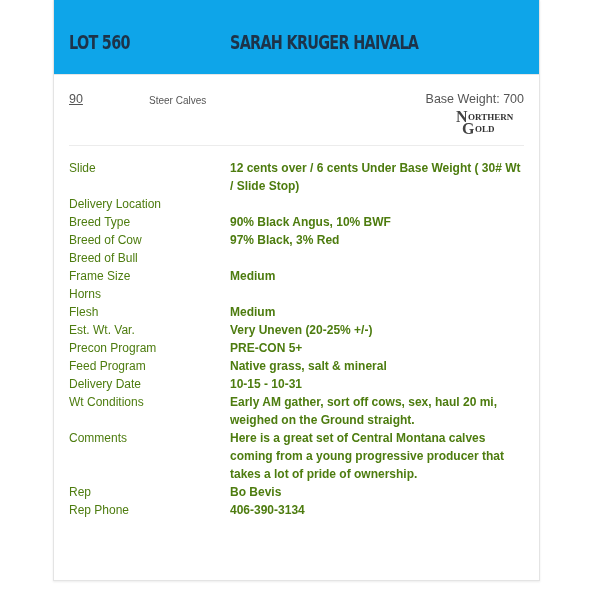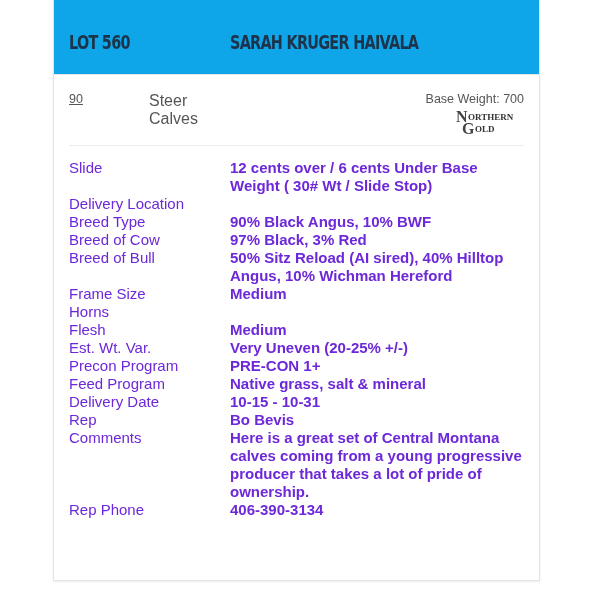--- a/index.html
+++ b/index.html
@@ -11,25 +11,25 @@
   .header { height:74px; background:#0ea5e9; border-bottom:1px solid #e6e6e6;
             position:relative; }
   .lot { position:absolute; left:15px; top:30px; font-family:"DejaVu Sans", sans-serif;
          font-weight:bold; font-size:20px; color:#1d3349; letter-spacing:-1px;
          transform:scaleX(0.72); transform-origin:left center; }
   .seller { position:absolute; left:176px; top:30px; font-family:"DejaVu Sans", sans-serif;
             font-weight:bold; font-size:20px; color:#1d3349; letter-spacing:-1px;
             transform:scaleX(0.72); transform-origin:left center; white-space:nowrap; }
   .summary { position:relative; height:70px; margin:0 15px; border-bottom:1px solid #ececec; }
   .head-count { position:absolute; left:0; top:17px; font-size:12.5px; color:#555;text-decoration:underline; }
-  .head-type { position:absolute; left:80px; top:17px; font-size:16px; color:#555; line-height:18px; width:70px; }
+  .head-type { position:absolute; left:80px; top:17px; font-size:10px; color:#555; line-height:18px; width:70px; }
   .base-weight { position:absolute; right:0; top:17px; font-size:12.5px; color:#555; }
   .logo { position:absolute; right:0; top:34px; width:70px; height:26px; }
   .details { margin:13px 15px 0 15px; }
-  .row { display:flex; font-size:15px; line-height:18px; color:#6d28d9; }
+  .row { display:flex; font-size:12px; line-height:18px; color:#4d7c0f; }
   .row .label { width:161px; flex:none; }
   .row .value { width:300px;font-weight:bold; }
 </style>
 </head>
 <body>
 
 <div class="card">
   <div class="header">
     <div class="lot">LOT 560</div>
     <div class="seller">SARAH KRUGER HAIVALA</div>
@@ -58,55 +58,58 @@
       <div class="row">
         <div class="label">Breed Type</div>
         <div class="value">90% Black Angus, 10% BWF</div>
       </div>
       <div class="row">
         <div class="label">Breed of Cow</div>
         <div class="value">97% Black, 3% Red</div>
       </div>
       <div class="row">
         <div class="label">Breed of Bull</div>
-        <div class="value">50% Sitz Reload (AI sired), 40% Hilltop Angus, 10% Wichman Hereford</div>
       </div>
       <div class="row">
         <div class="label">Frame Size</div>
         <div class="value">Medium</div>
       </div>
       <div class="row">
         <div class="label">Horns</div>
       </div>
       <div class="row">
         <div class="label">Flesh</div>
         <div class="value">Medium</div>
       </div>
       <div class="row">
         <div class="label">Est. Wt. Var.</div>
         <div class="value">Very Uneven (20-25% +/-)</div>
       </div>
       <div class="row">
         <div class="label">Precon Program</div>
-        <div class="value">PRE-CON 1+</div>
+        <div class="value">PRE-CON 5+</div>
       </div>
       <div class="row">
         <div class="label">Feed Program</div>
         <div class="value">Native grass, salt &amp; mineral</div>
       </div>
       <div class="row">
         <div class="label">Delivery Date</div>
         <div class="value">10-15 - 10-31</div>
       </div>
       <div class="row">
-        <div class="label">Rep</div>
-        <div class="value">Bo Bevis</div>
+        <div class="label">Wt Conditions</div>
+        <div class="value">Early AM gather, sort off cows, sex, haul 20 mi, weighed on the Ground straight.</div>
       </div>
       <div class="row">
         <div class="label">Comments</div>
         <div class="value">Here is a great set of Central Montana calves coming from a young progressive producer that takes a lot of pride of ownership.</div>
+      </div>
+      <div class="row">
+        <div class="label">Rep</div>
+        <div class="value">Bo Bevis</div>
       </div>
       <div class="row">
         <div class="label">Rep Phone</div>
         <div class="value">406-390-3134</div>
       </div>
     </div>
 </div>
 
 </body></html>

